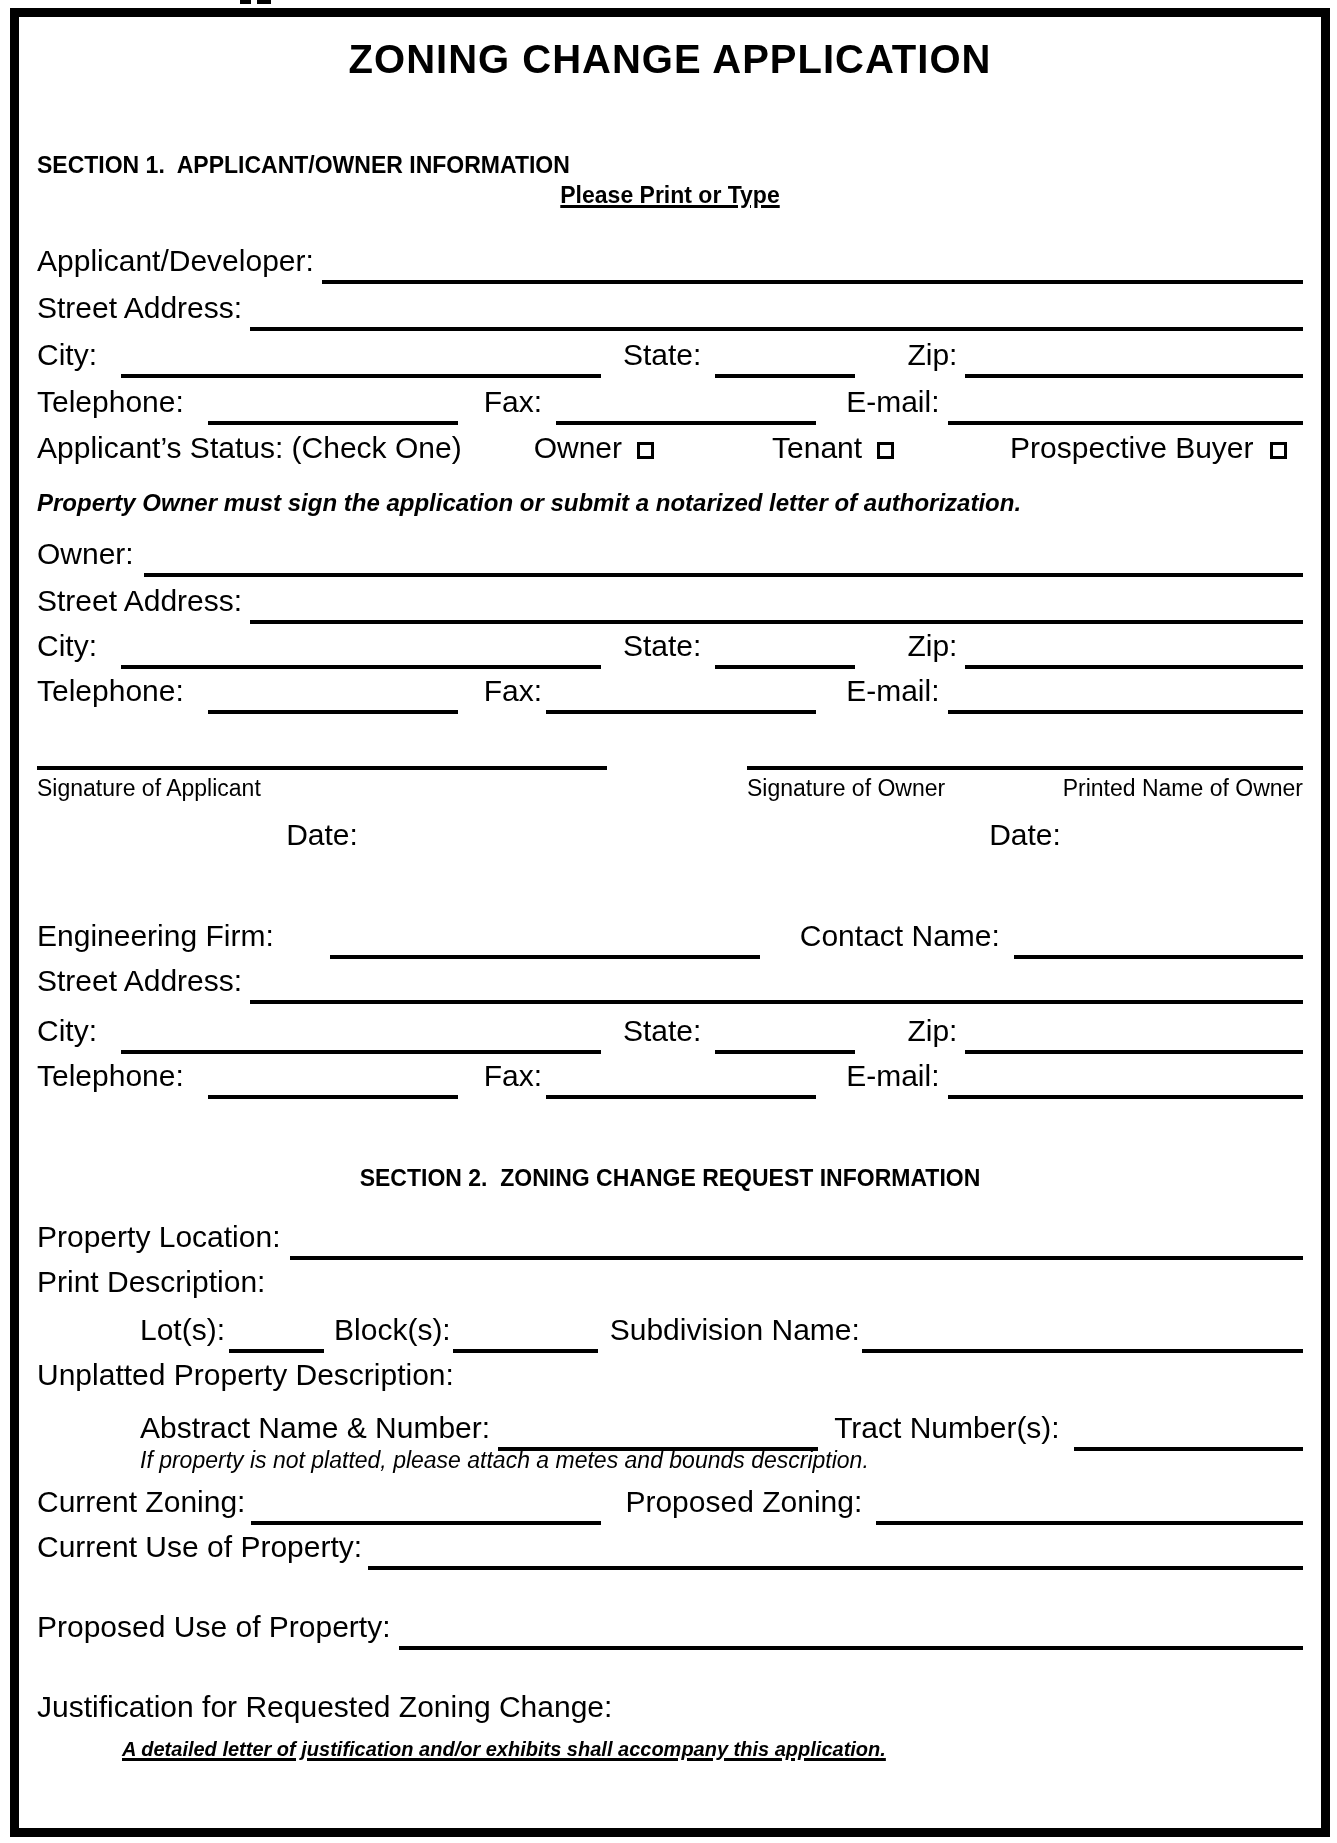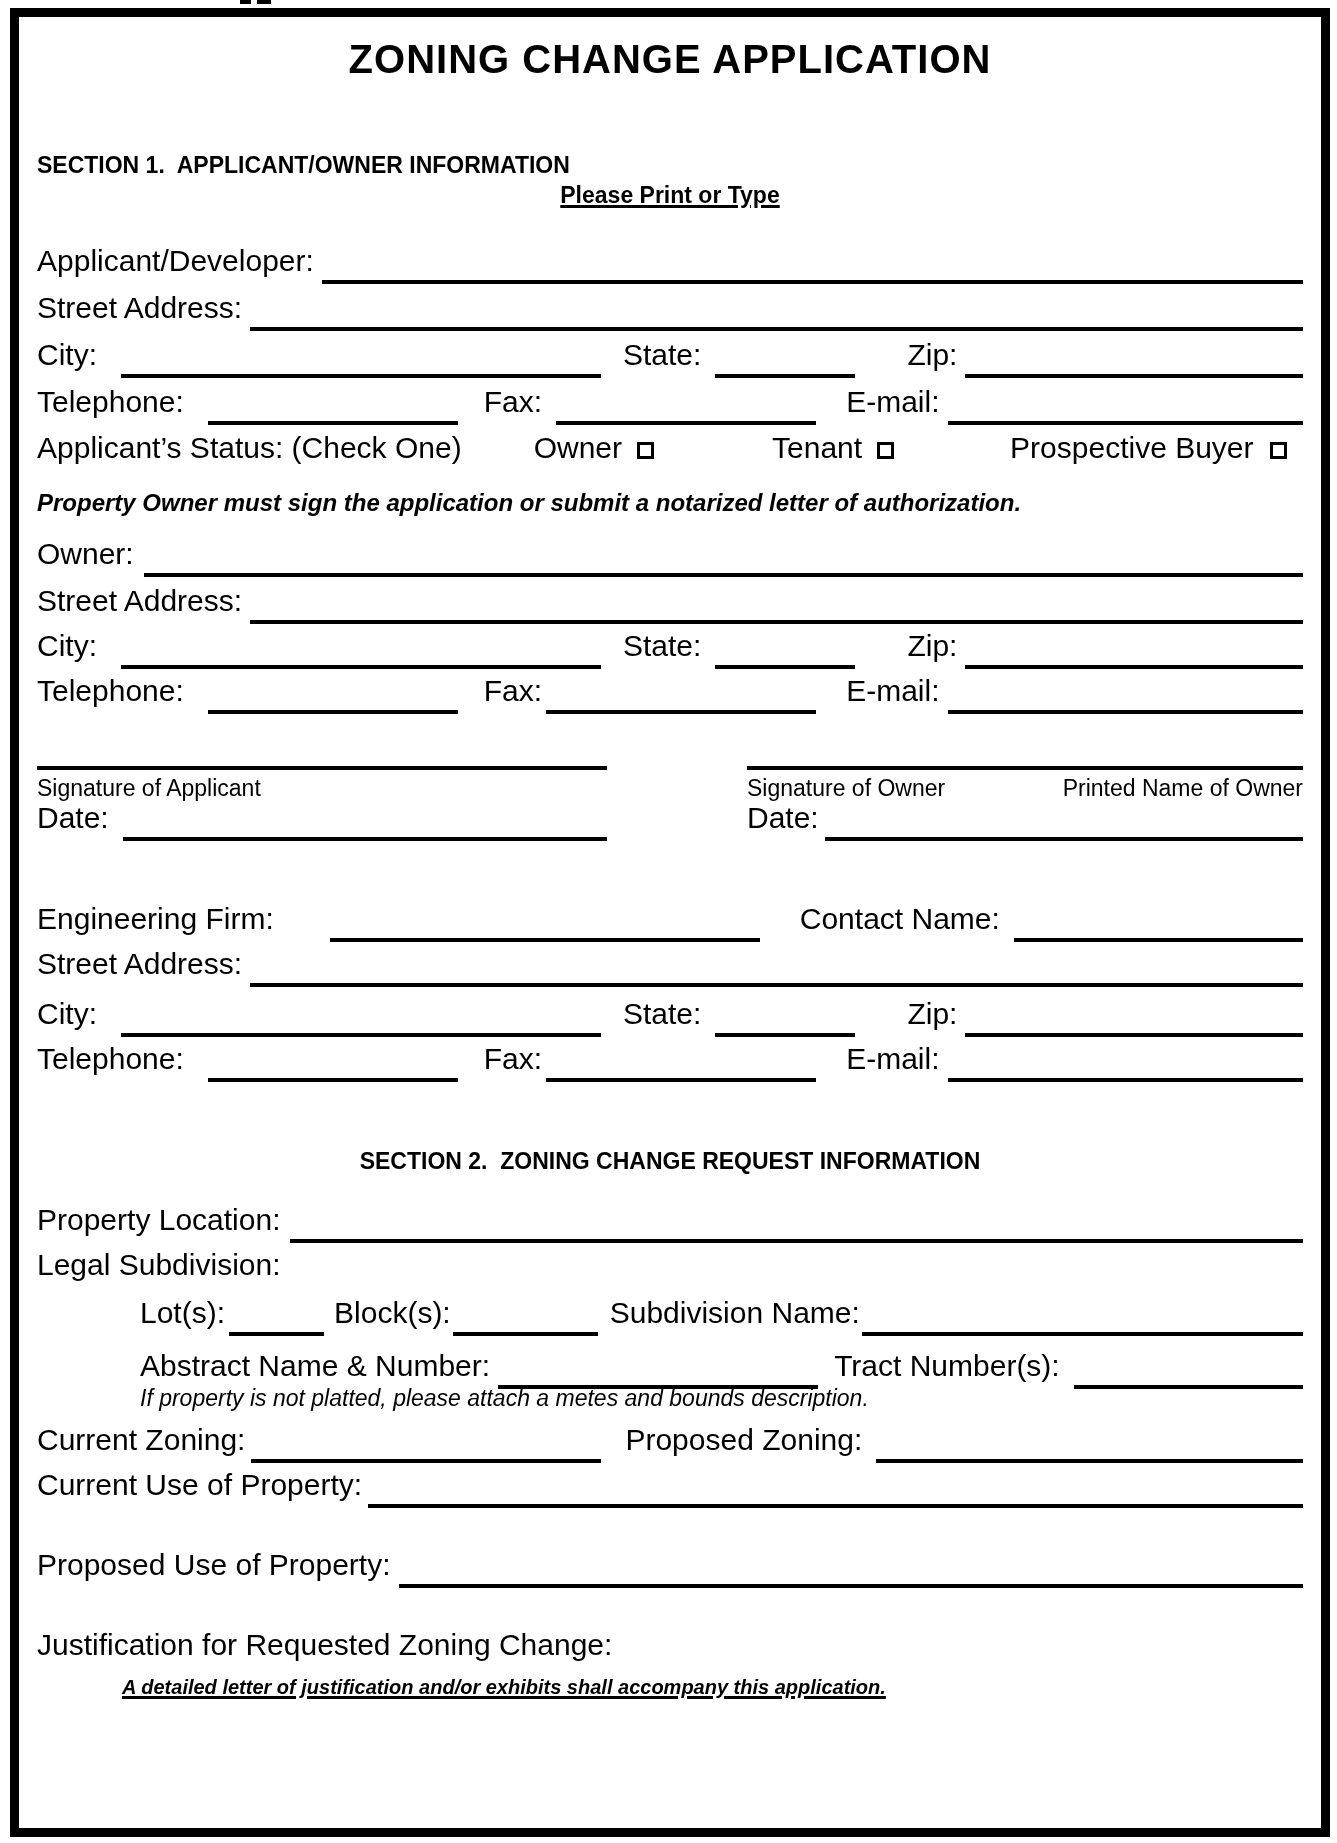--- a/index.html
+++ b/index.html
@@ -33,21 +33,21 @@
   .checkbox { width:17px; height:17px; border:3px solid #000; display:inline-block;
               align-self:flex-end; margin-bottom:4px; }
   .opt { white-space:nowrap; line-height:31px; }
 
   .sigwrap { display:flex; margin-top:60px; }
   .sigcol-l { width:570px; }
   .sigcol-r { flex:1; margin-left:140px; }
   .sigline { height:4px; background:#000; }
   .siglbls { display:flex; justify-content:space-between; font-size:23px; line-height:28px; margin-top:4px; }
   .sigcol-l .siglbls { justify-content:flex-start; }
-  .sigdate { margin-top:0; }
+  .sigdate { margin-top:17px;flex-direction:column; }
 
   .metes { font-size:23px; font-style:italic; line-height:28px; margin-top:3px; }
   .jnote { margin-left:85px; margin-top:12px; font-size:20px; font-weight:bold; font-style:italic;
            text-decoration:underline; text-decoration-thickness:3px; line-height:30px; }
 </style>
 </head>
 <body>
 
 <div class="frag a"></div>
 <div class="frag b"></div>
@@ -172,32 +172,35 @@
   </div>
 
   <div class="h2">SECTION 2.  ZONING CHANGE REQUEST INFORMATION</div>
 
   <div class="row mt29">
     <span class="lbl">Property Location:</span>
     <span class="line fl1" style="margin-left:10px"></span>
   </div>
 
   <div class="row mt14">
-    <span class="lbl">Legal Subdivision:</span>
+    <span class="lbl">Print Description:</span>
   </div>
 
   <div class="row mt17 indent">
     <span class="lbl">Lot(s):</span>
     <span class="line" style="margin-left:4px;flex:0 0 95px"></span>
     <span class="lbl" style="margin-left:10px">Block(s):</span>
     <span class="line" style="margin-left:2px;flex:0 0 145px"></span>
     <span class="lbl" style="margin-left:12px">Subdivision Name:</span>
     <span class="line fl1" style="margin-left:2px"></span>
   </div>
 
+  <div class="row mt14">
+    <span class="lbl">Unplatted Property Description:</span>
+  </div>
 
   <div class="row mt22 indent">
     <span class="lbl">Abstract Name &amp; Number:</span>
     <span class="line" style="margin-left:8px;flex:0 0 320px"></span>
     <span class="lbl" style="margin-left:16px">Tract Number(s):</span>
     <span class="line fl1" style="margin-left:14px"></span>
   </div>
 
   <div class="metes indent">If property is not platted, please attach a metes and bounds description.</div>
 

